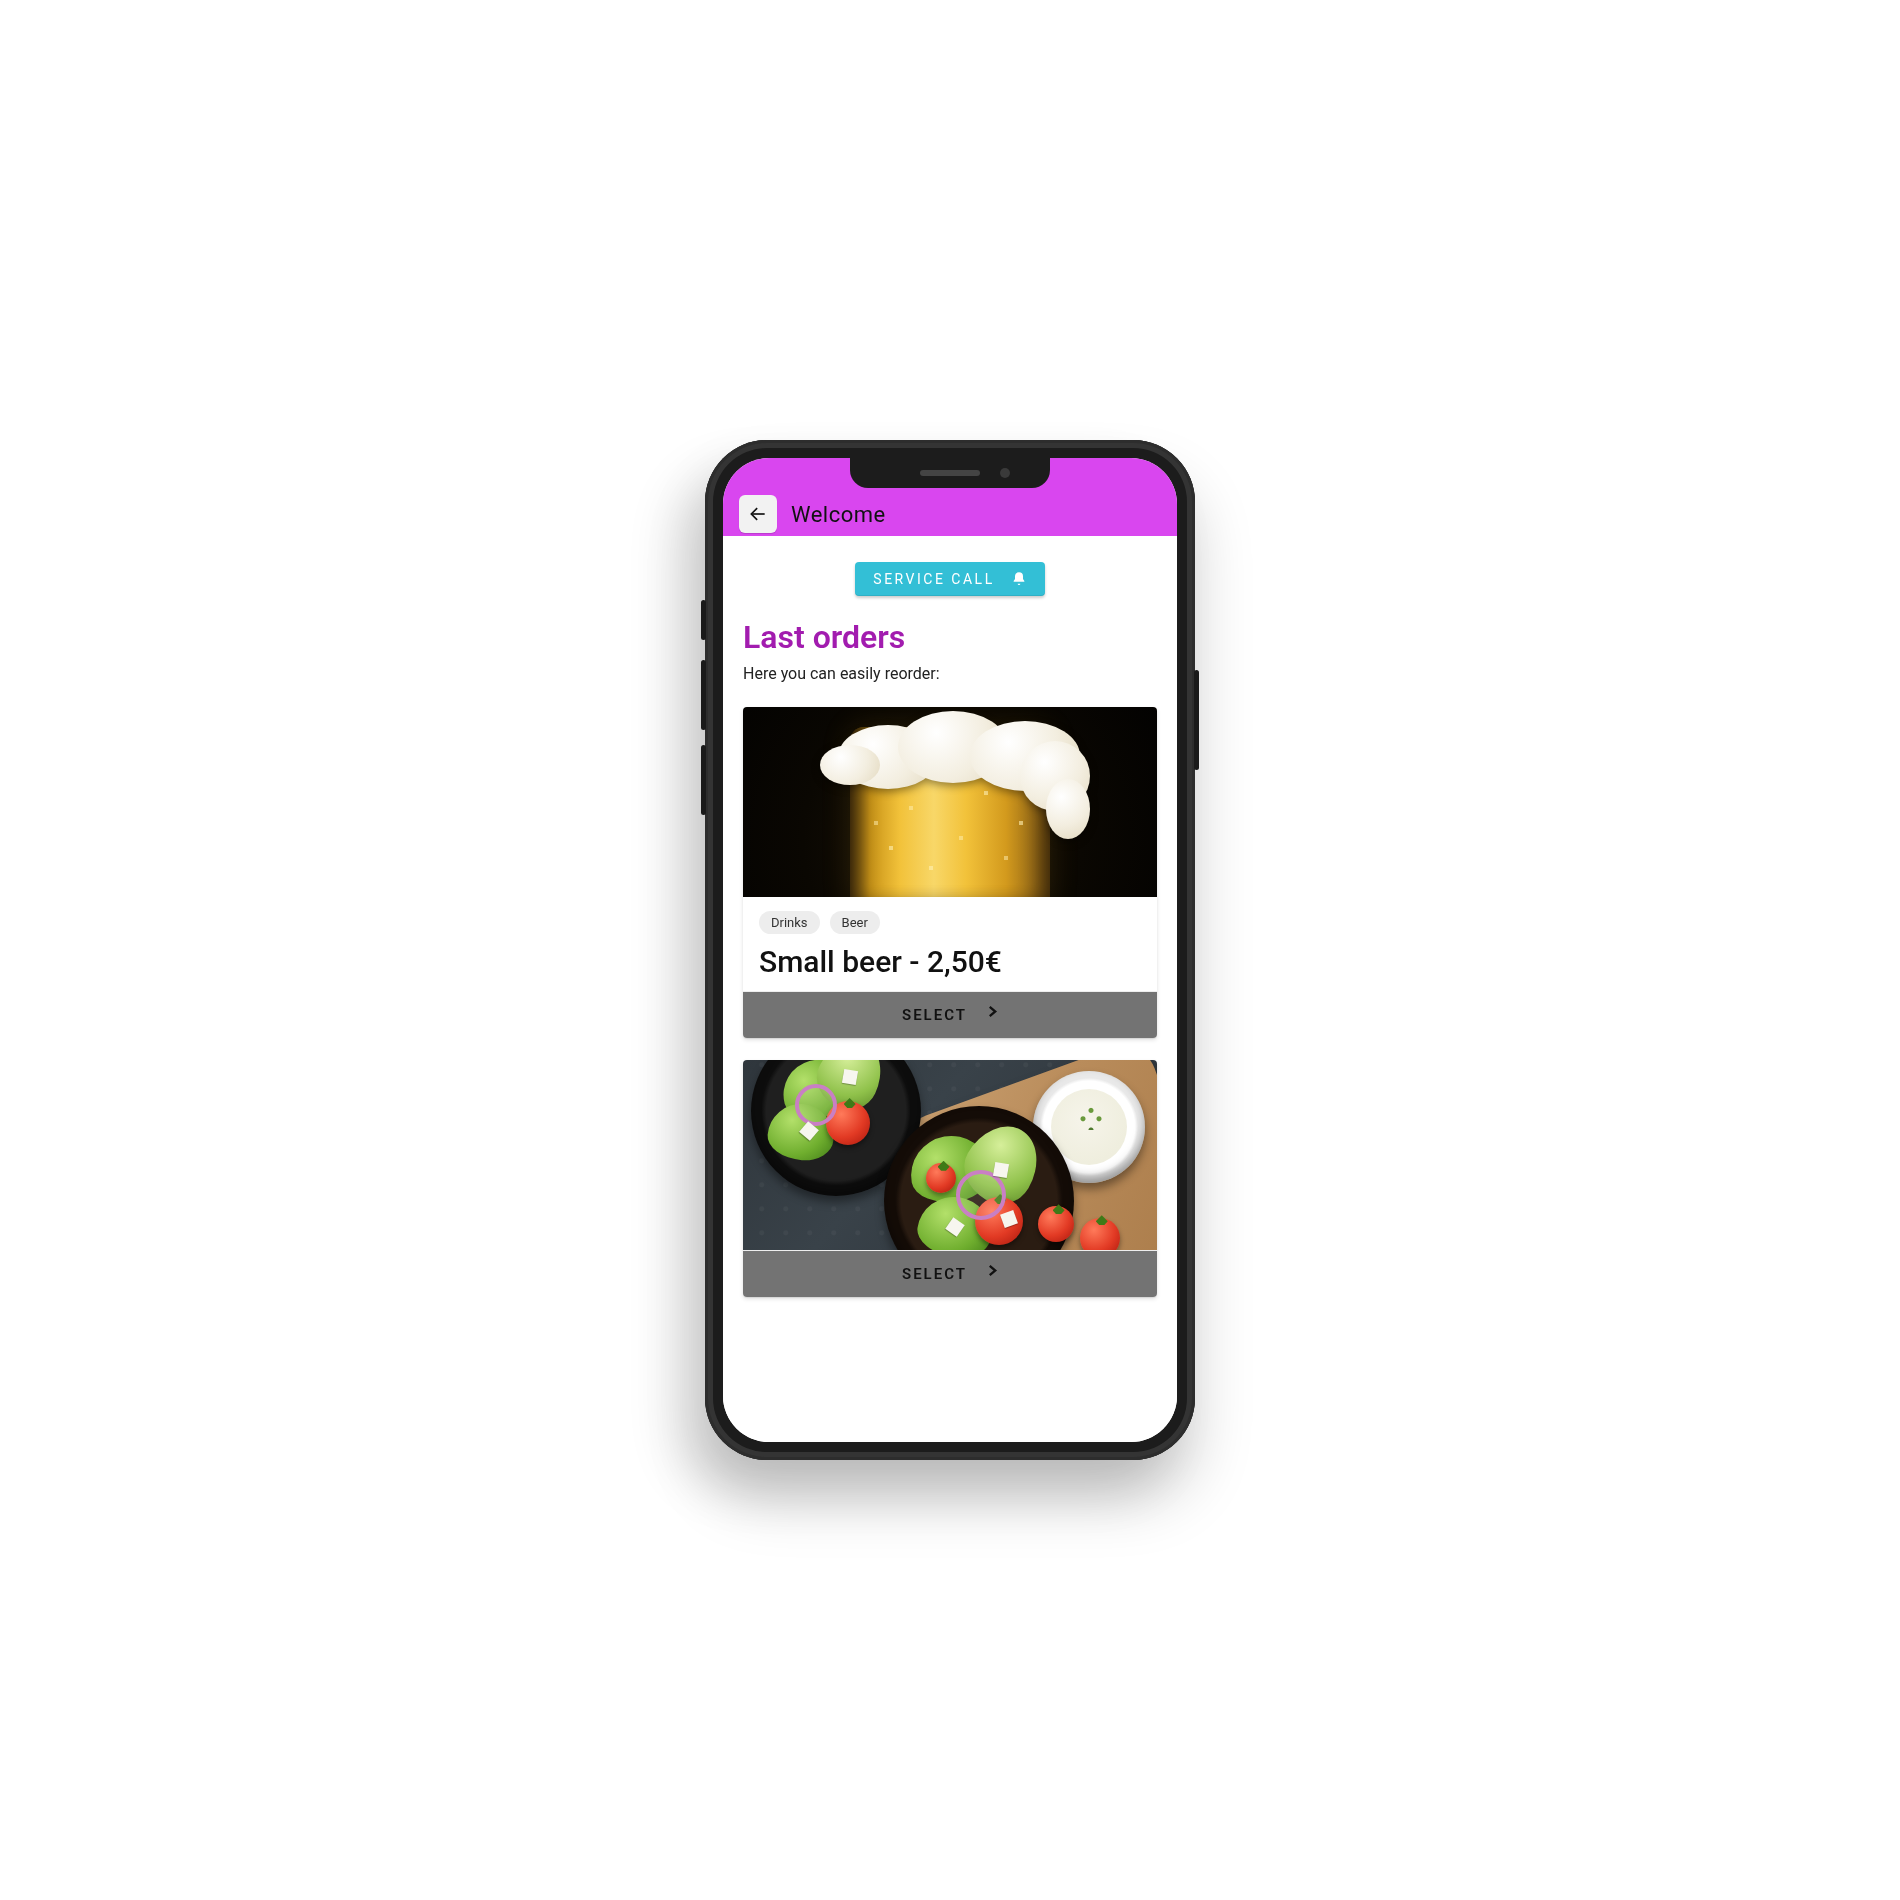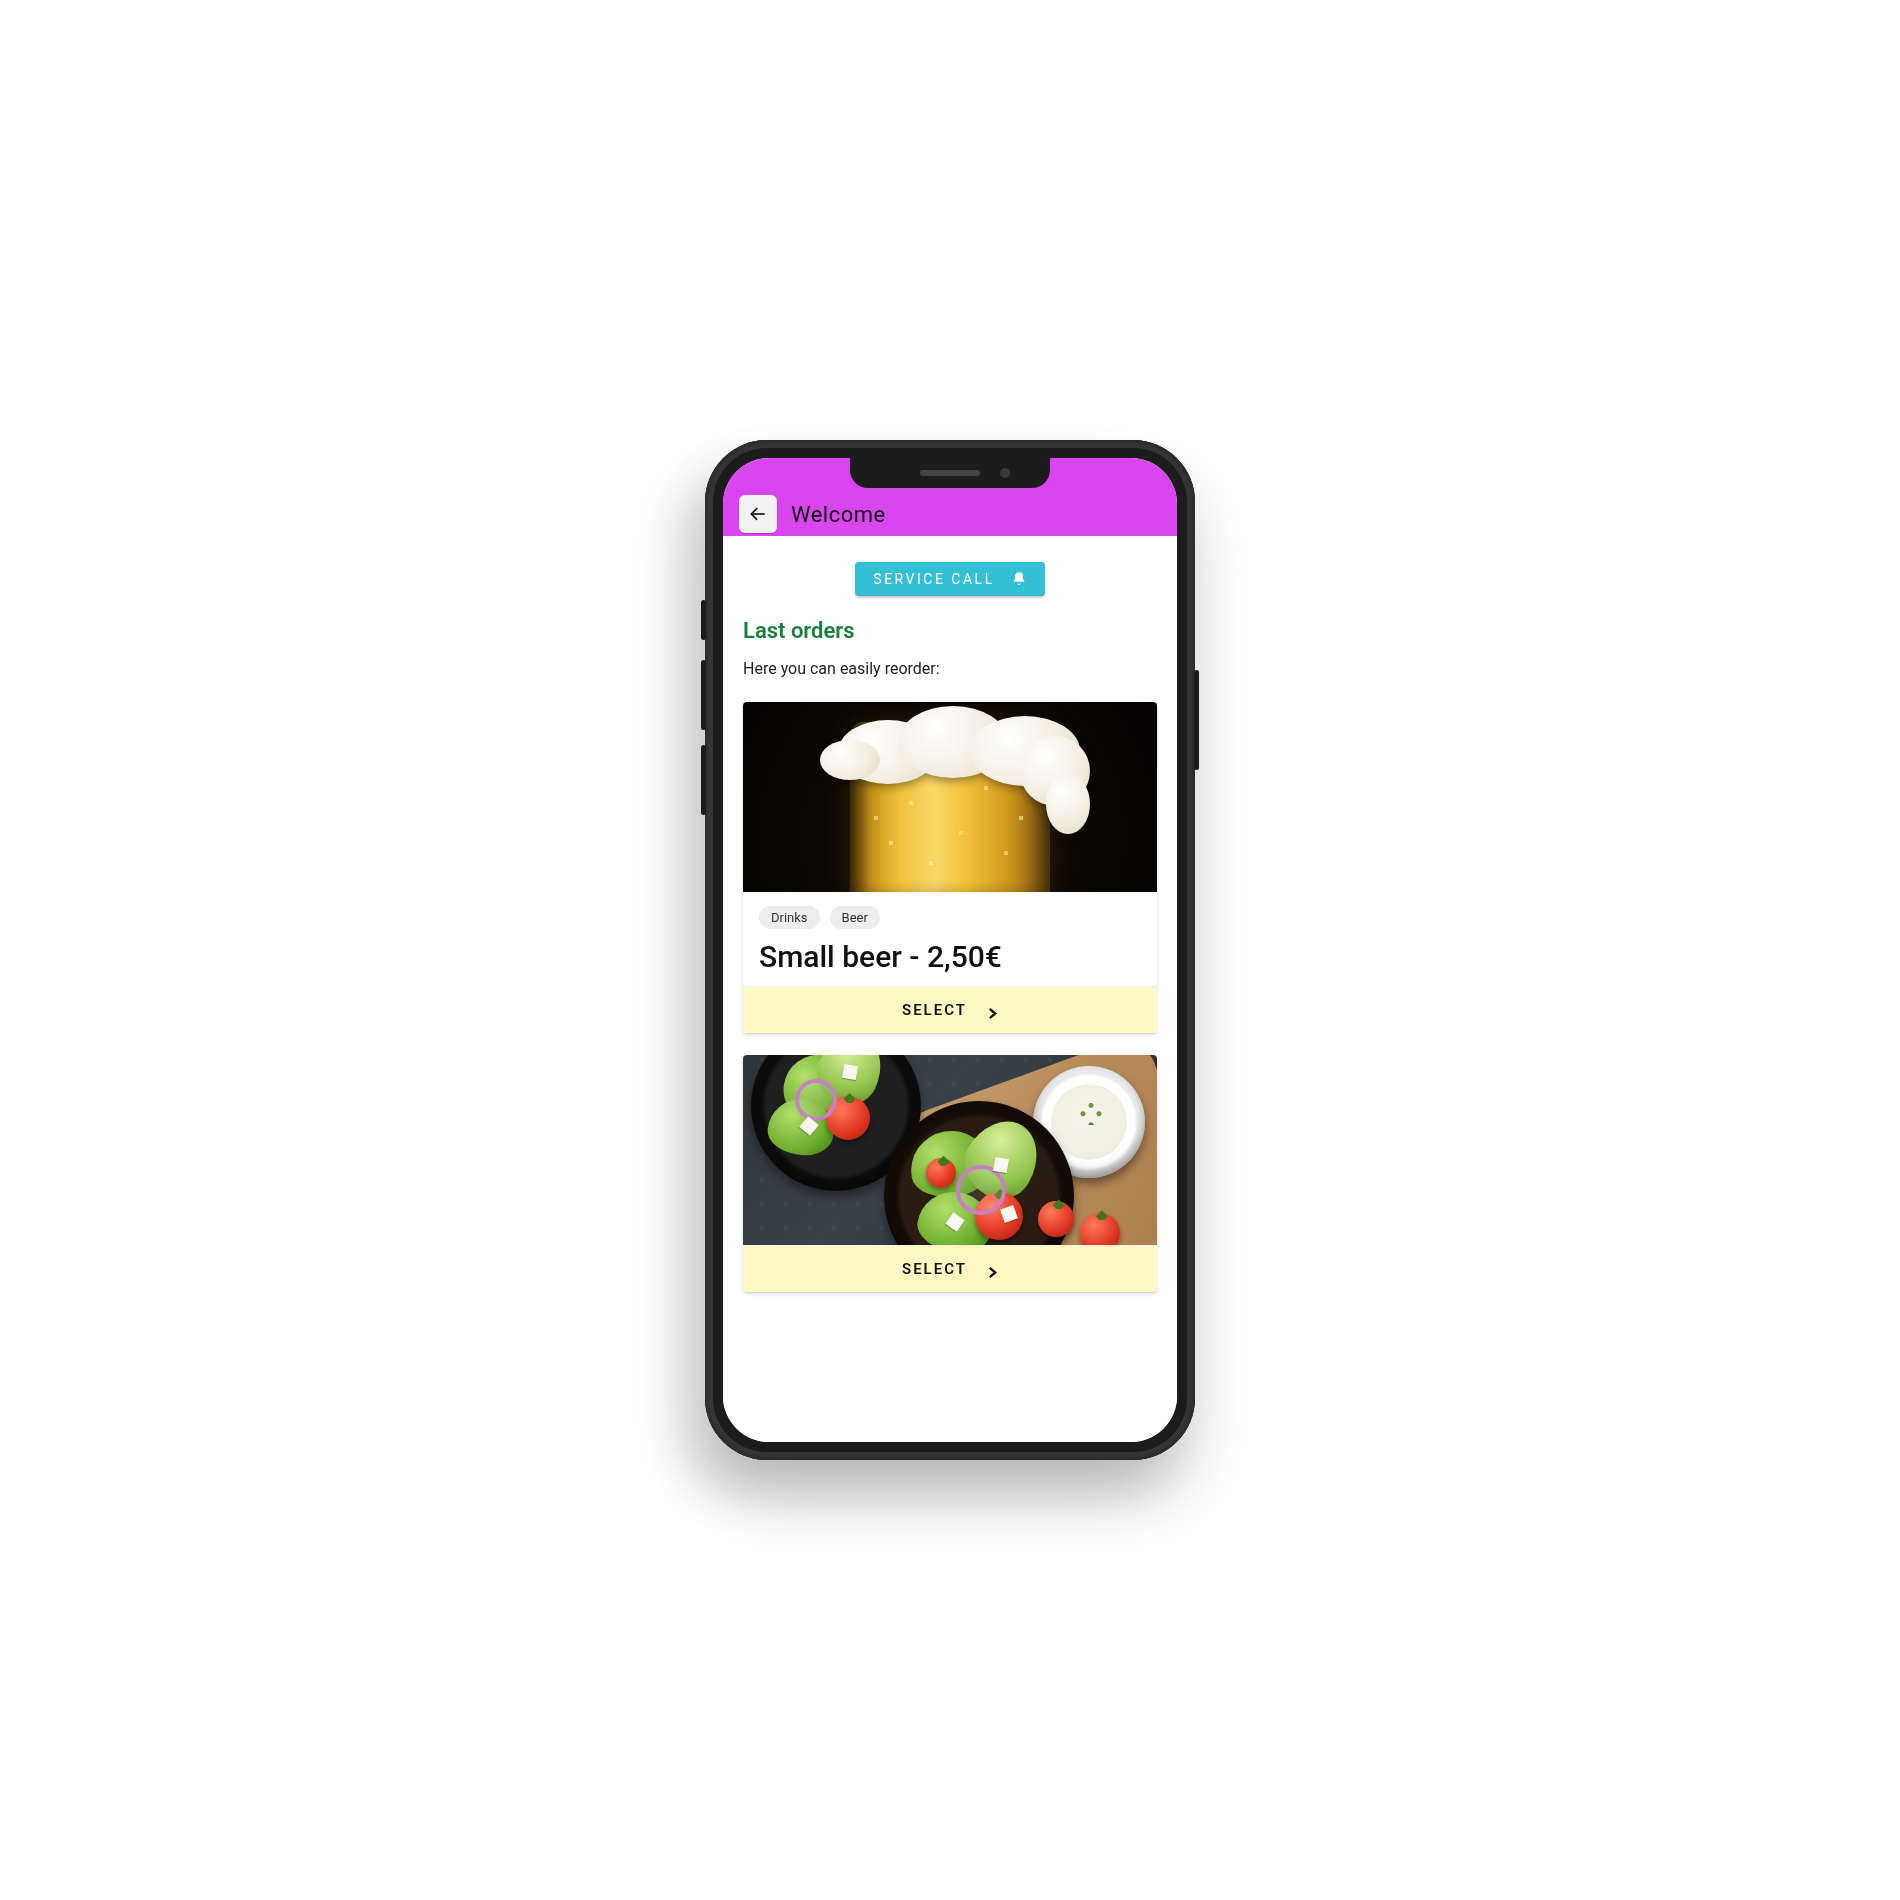--- a/index.html
+++ b/index.html
@@ -126,24 +126,24 @@
     gap:16px;
     box-shadow:0 2px 3px rgba(0,0,0,.2), inset 0 -1px 0 rgba(0,0,0,.08);
     cursor:pointer;
   }
   .service-btn svg { width:16px; height:16px; fill:#fff; }
 
   .section {
     padding:0 20px;
   }
   .section h1 {
-    font-size:22px;
+    font-size:32px;
     font-weight:600;
-    color:#15803d;
-    margin-bottom:16px;
+    color:#a21caf;
+    margin-bottom:8px;
   }
   .section p.sub {
     font-size:16px;
     color:#222;
     margin-bottom:24px;
   }
 
   .card {
     background:#fff;
     border-radius:4px;
@@ -167,29 +167,29 @@
     font-size:13px;
     padding:4px 12px;
     border-radius:12px;
   }
   .card-title {
     font-size:30px;
     font-weight:500;
     color:#111;
   }
   .select-btn {
-    background:#fef9c3;
+    background:#737373;
     text-align:center;
     padding:14px 0;
     font-size:15px;
     letter-spacing:2px;
     font-weight:600;
     color:#111;
     display:flex;
-    align-items:flex-end;
+    align-items:flex-start;
     justify-content:center;
     gap:20px;
     cursor:pointer;
     border-top:1px solid #eee;
   }
   .select-btn svg { width:11px; height:11px; stroke:#111; fill:none; stroke-width:2.5; }
 
   
   .beer-bg {
     position:absolute; inset:0;

